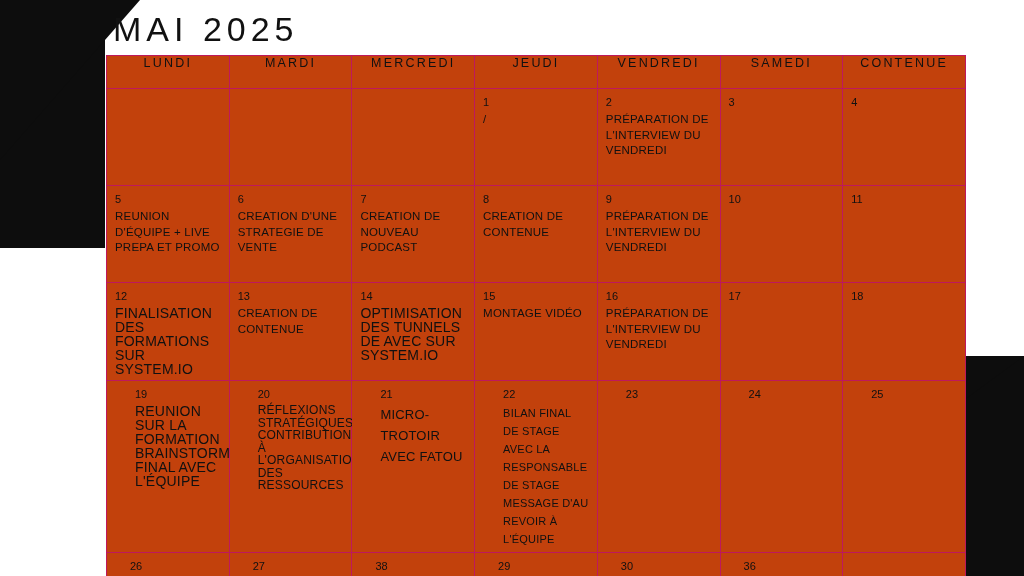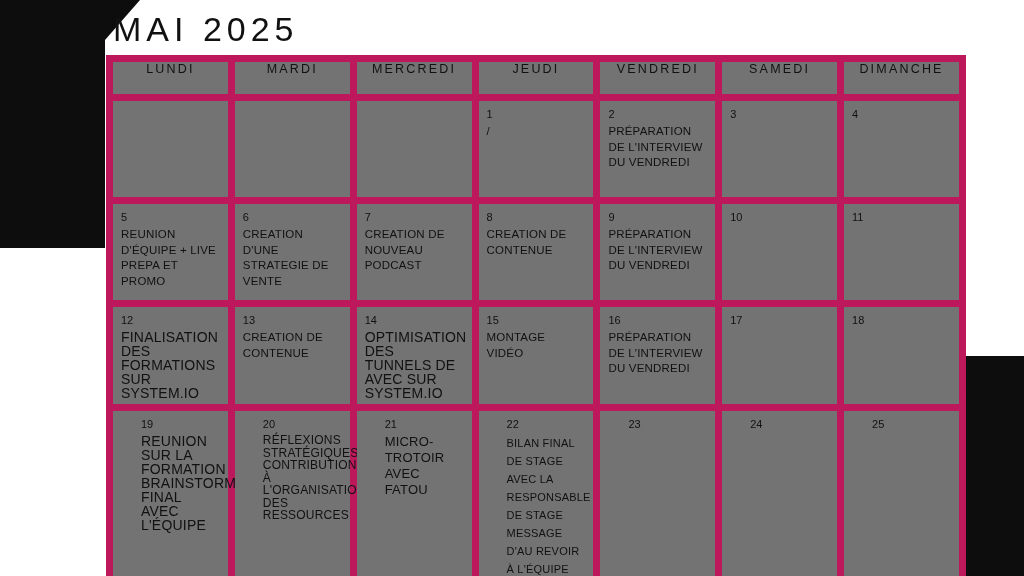--- a/index.html
+++ b/index.html
@@ -77,24 +77,24 @@
   .calendar {
     position: absolute;
     left: 106px;
     top: 55px;
     width: 860px;
     border-collapse: collapse;
     table-layout: fixed;
     background: #ffffff;
   }
   .calendar th, .calendar td {
-    border: 7px solid #be185d;
+    border: 1px solid #be185d;
     vertical-align: top;
     padding: 0;
-    background: #737373;
+    background: #c2410c;
   }
   .calendar th {
     height: 32px;
     font-size: 12.5px;
     letter-spacing: 2.2px;
     font-weight: 400;
     text-align: center;
     color: #111111;
   }
   .calendar td {
@@ -126,21 +126,21 @@
   .event.tiny {
     font-size: 11px;
     line-height: 18px;
   }
   .event.med {
     font-size: 14px;
     line-height: 14px;
   }
   .event.big {
     font-size: 13px;
-    line-height: 16px;
+    line-height: 21px;
   }
   .row-tall td { height: 110px; padding-left: 20px; }
   .row-last td { height: 62px; padding-left: 15px; }
 </style>
 </head>
 <body>
 
 <div class="deco-top-left-2"></div>
 <div class="deco-top-left"></div>
 <div class="deco-bottom-right-2"></div>
@@ -152,21 +152,21 @@
 
   <table class="calendar">
     <thead>
       <tr>
         <th>LUNDI</th>
         <th>MARDI</th>
         <th>MERCREDI</th>
         <th>JEUDI</th>
         <th>VENDREDI</th>
         <th>SAMEDI</th>
-        <th>DIMANCHE</th>
+        <th>CONTENUE</th>
       </tr>
     </thead>
     <tbody>
 
       <tr>
         <td>
             <div class="cell-inner">
           <div class="daynum"></div>
           <div class="event"></div>
         </div>

